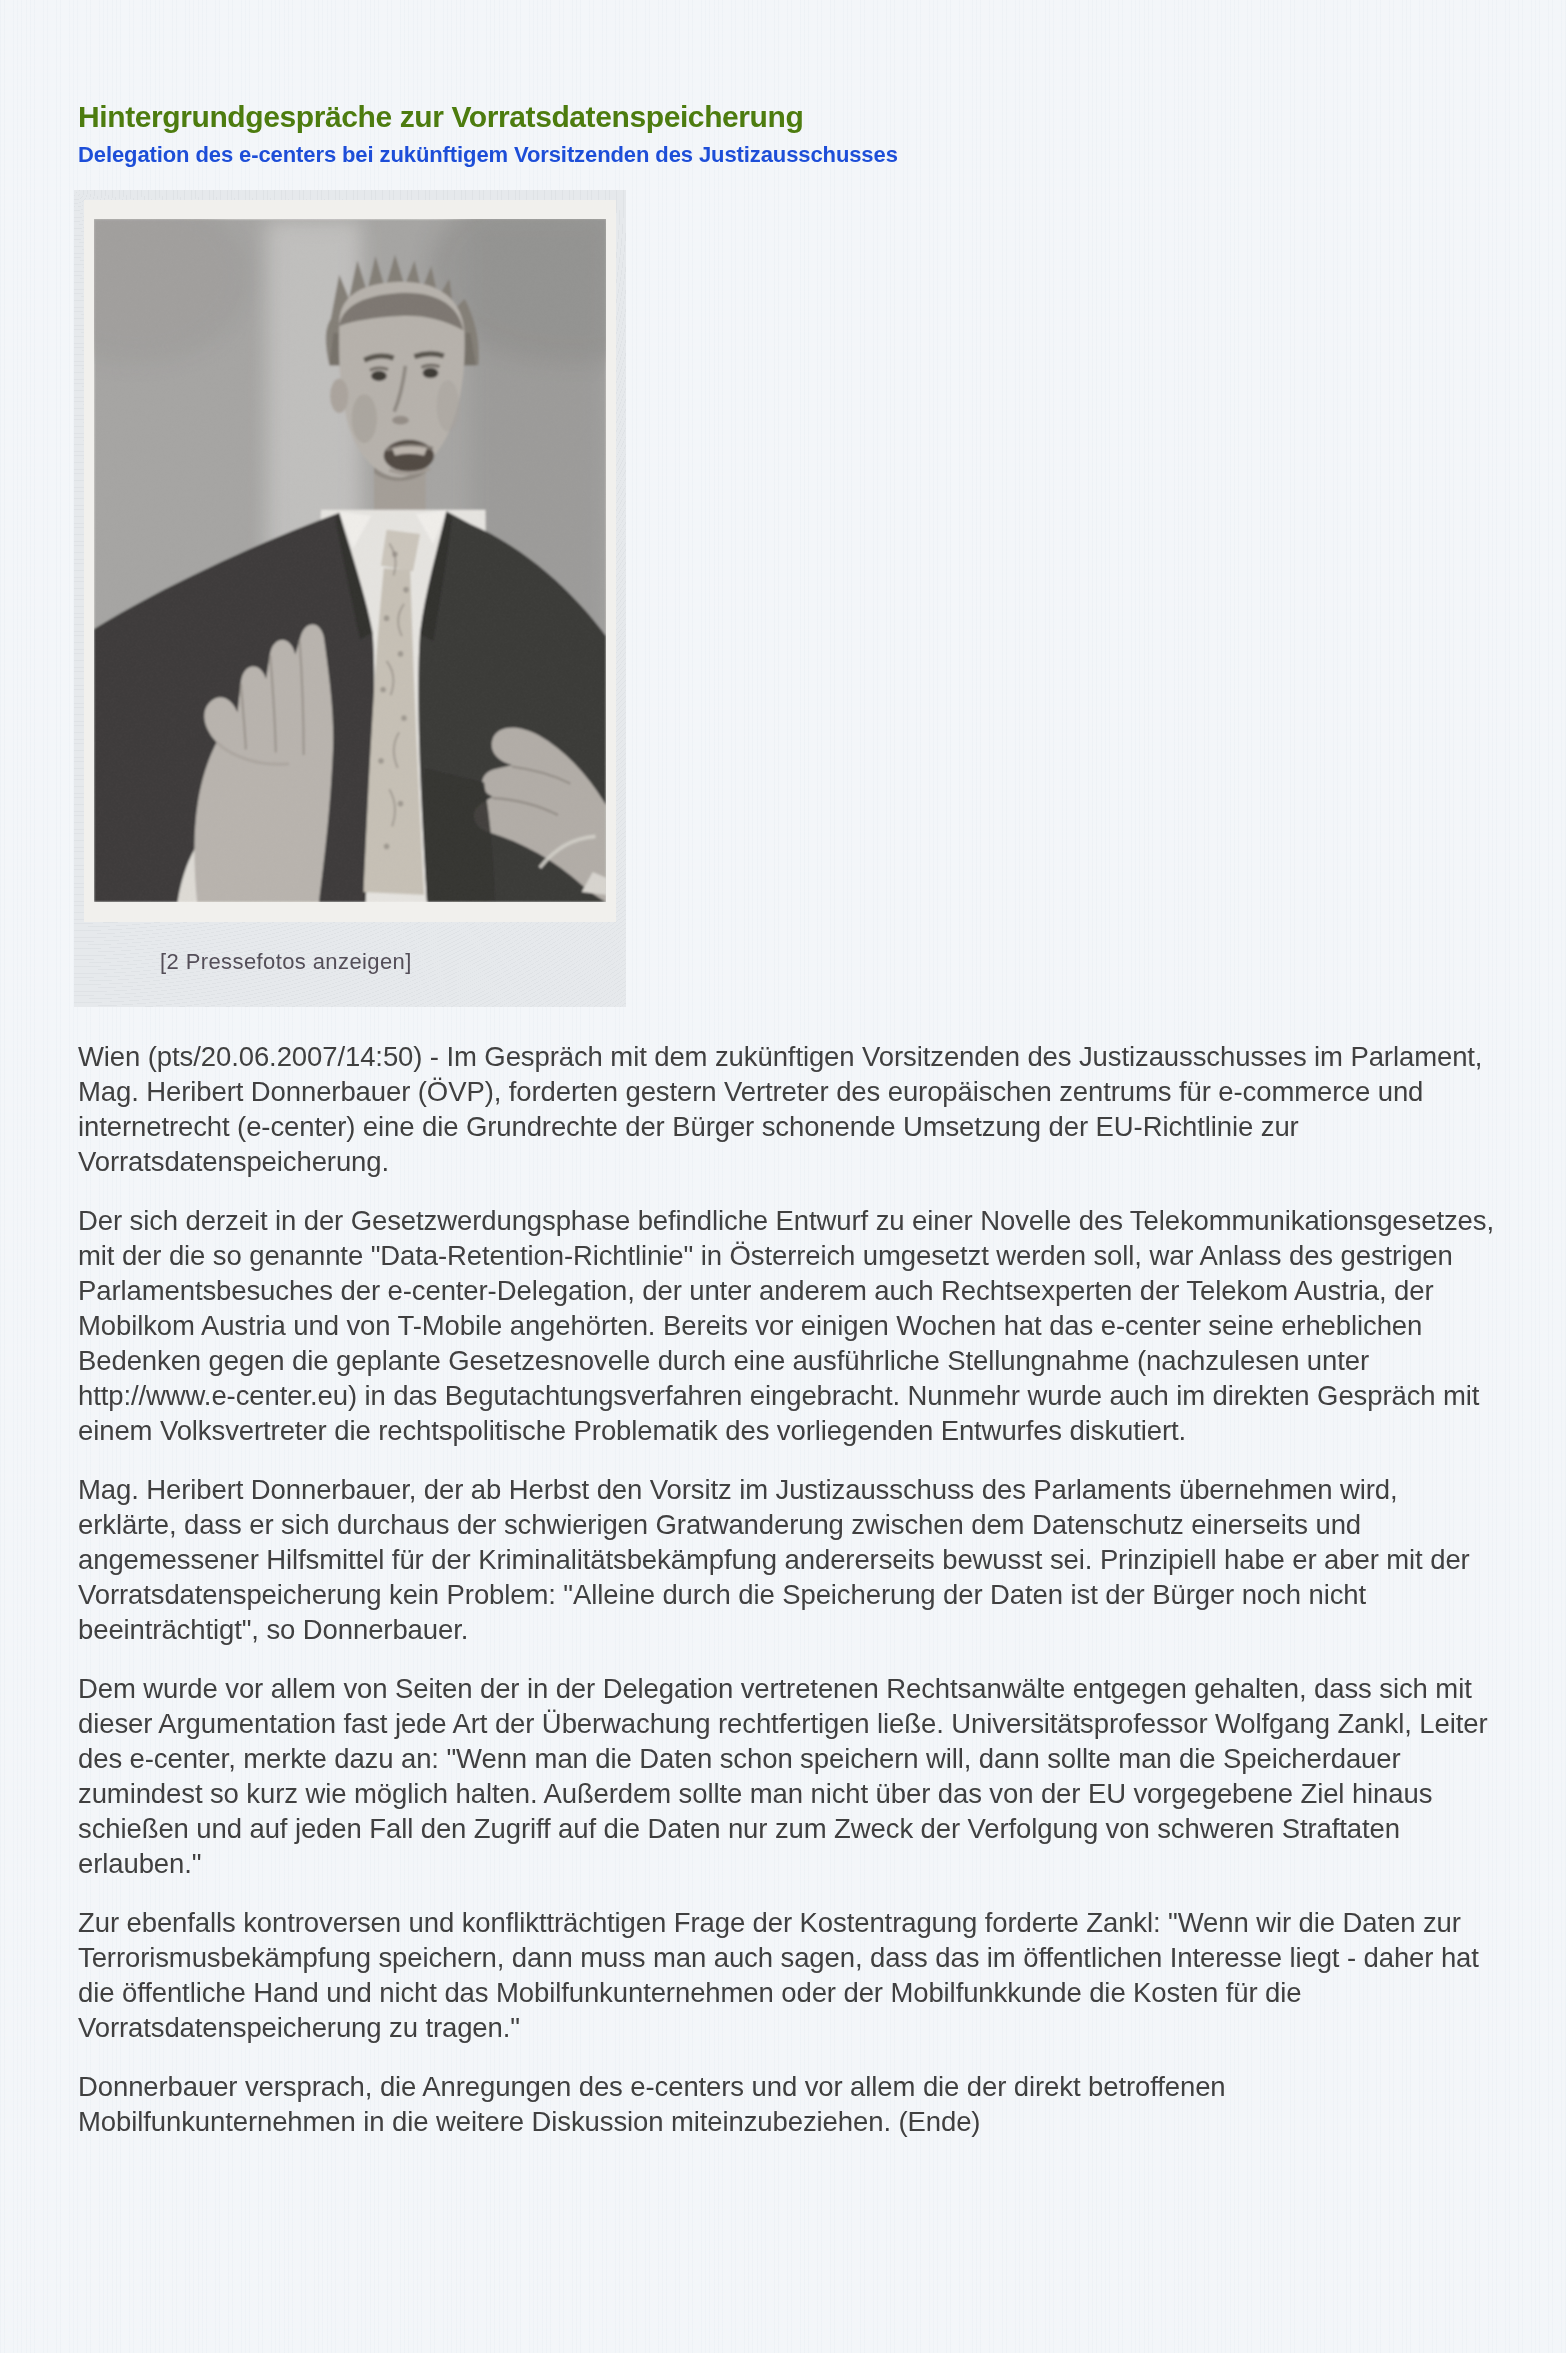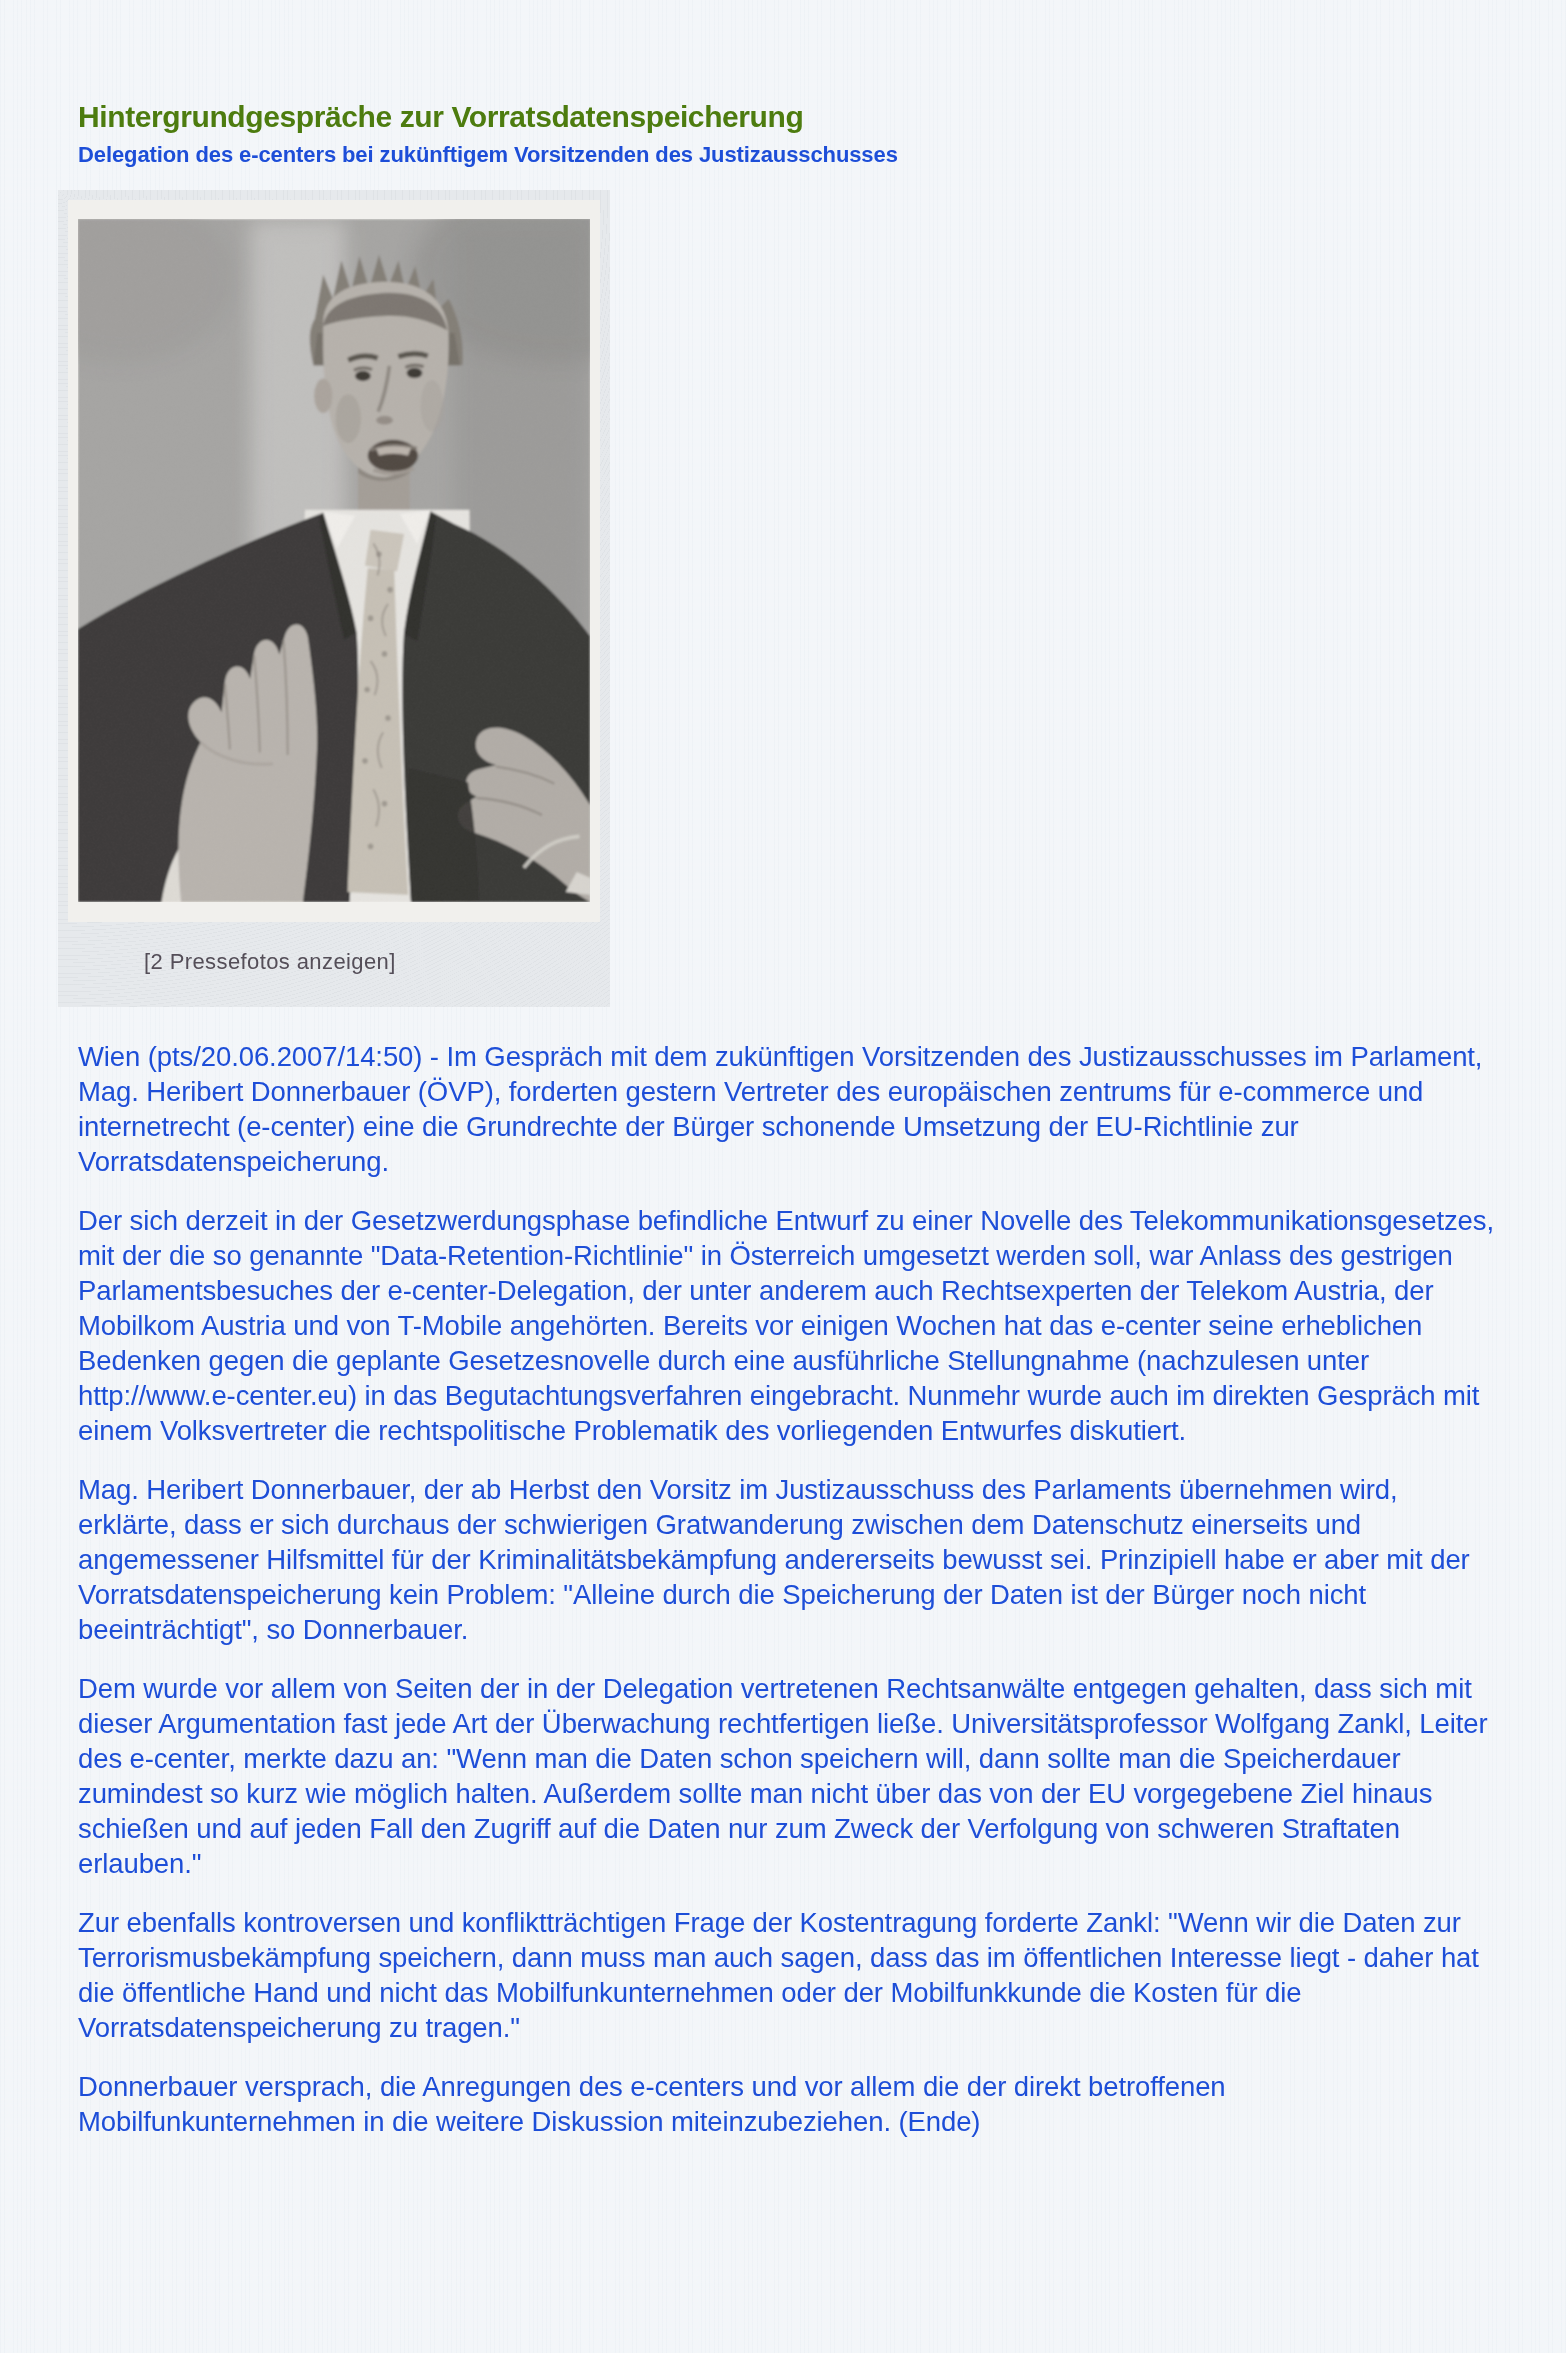--- a/index.html
+++ b/index.html
@@ -14,36 +14,36 @@
   }
   .page-title{
     position:absolute;left:78px;top:100px;margin:0;
     font-size:30px;font-weight:bold;letter-spacing:-0.4px;color:#4d7c0f;
   }
   .page-subtitle{
     position:absolute;left:78px;top:142px;margin:0;
     font-size:22px;font-weight:bold;letter-spacing:-0.1px;color:#1d4ed8;
   }
   .photo-box{
-    position:absolute;left:58px;top:190px;width:552px;height:817px;
+    position:absolute;left:74px;top:190px;width:552px;height:817px;
     background:#e6e9ec;
     background-image:repeating-radial-gradient(circle at 2.2px 2.2px, rgba(90,100,110,0.05) 0 0.7px, transparent 0.7px 3.6px);
   }
   .photo-mat{
     position:absolute;left:10px;top:10px;width:532px;height:722px;
     background:#f1f0ed;display:flex;align-items:flex-end;justify-content:center;
   }
   .photo-mat svg{display:block;margin-bottom:20px;}
   .photo-caption{
     position:absolute;left:86px;top:759px;
     font-size:22px;color:#544e58;letter-spacing:0.4px;cursor:pointer;
   }
   .article-body{
     position:absolute;left:78px;top:1039px;width:1419px;
-    font-size:27.5px;line-height:35px;color:#1d4ed8;letter-spacing:-0.1px;
+    font-size:27.5px;line-height:35px;color:#404040;letter-spacing:-0.1px;
   }
   .article-body p{margin:0 0 24px 0;}
 </style>
 </head>
 <body>
 
 <h1 class="page-title">Hintergrundgespräche zur Vorratsdatenspeicherung</h1>
 <h2 class="page-subtitle">Delegation des e-centers bei zukünftigem Vorsitzenden des Justizausschusses</h2>
 
 <div class="photo-box">

